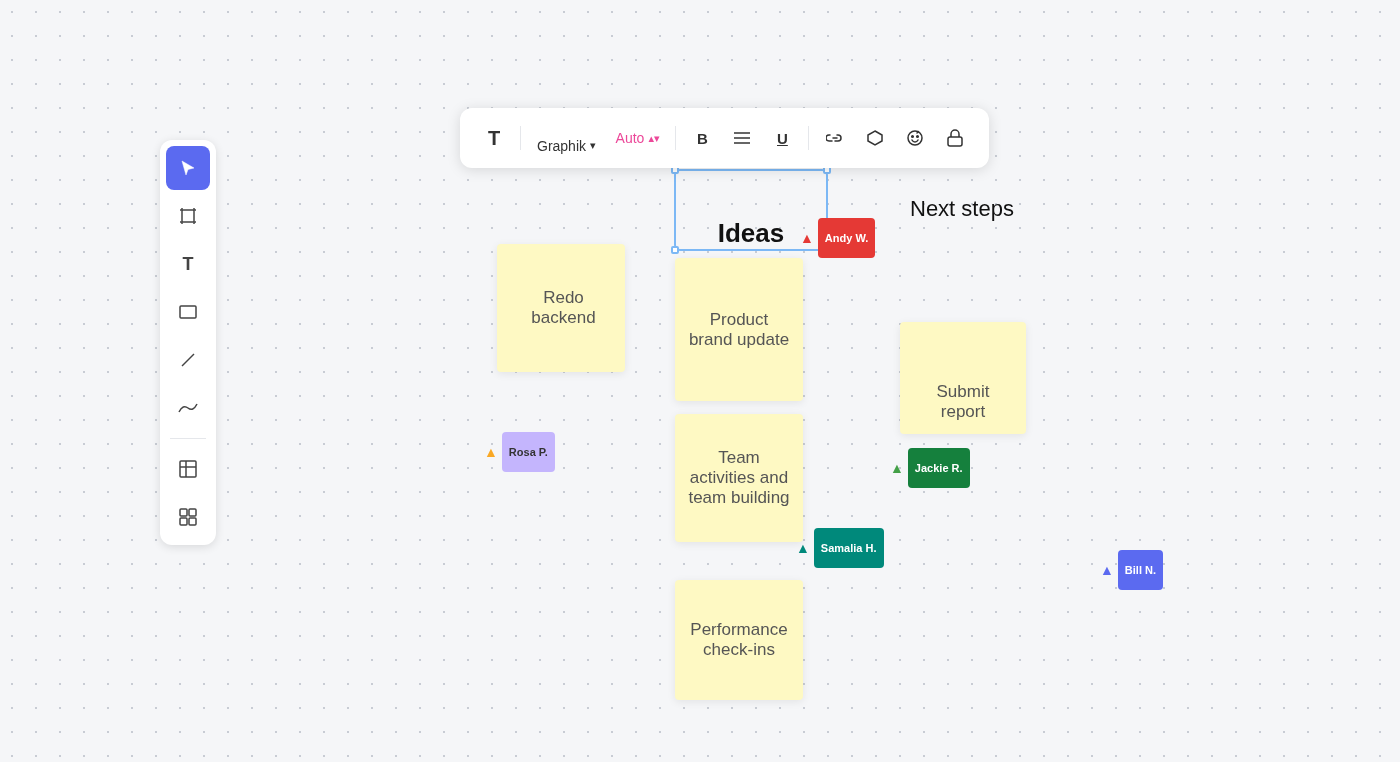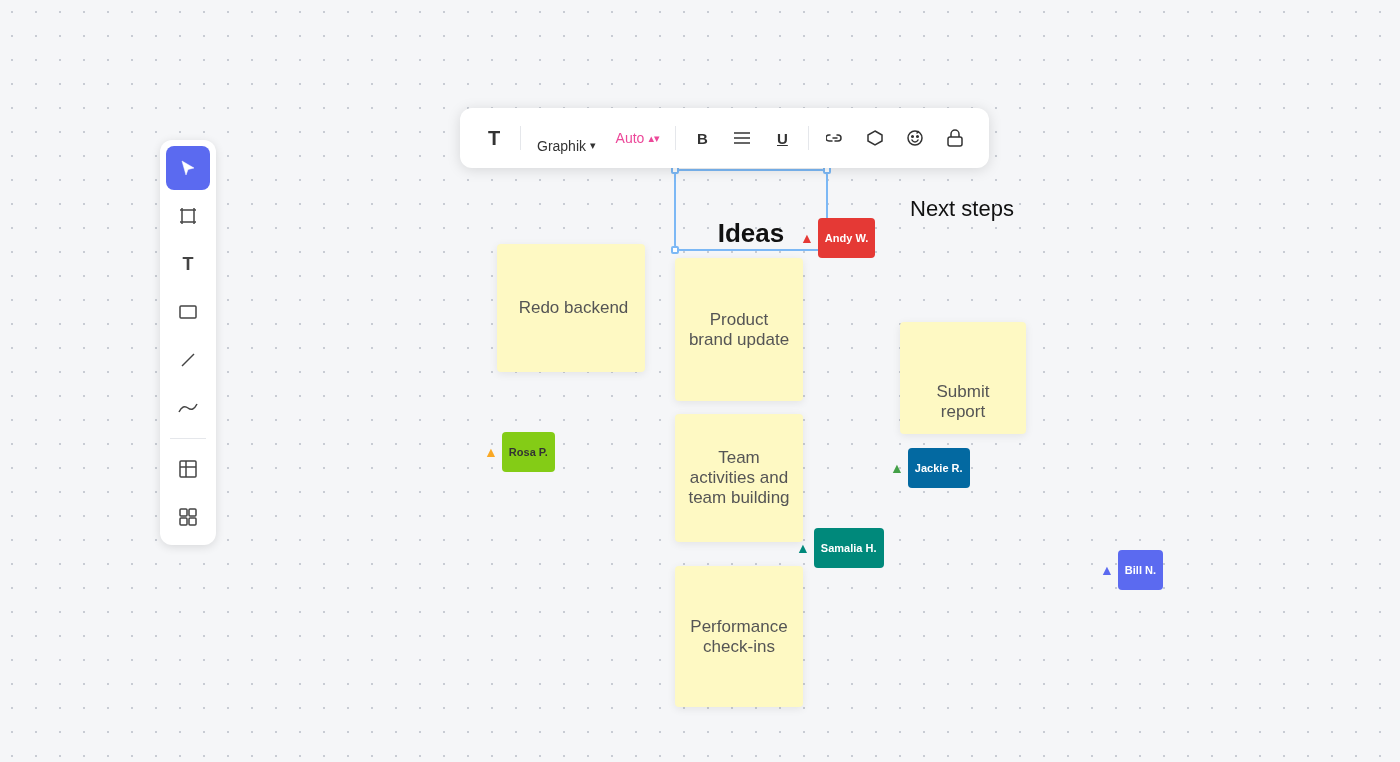--- a/index.html
+++ b/index.html
@@ -204,22 +204,22 @@
     .badge {
       padding: 14px 7px;
       border-radius: 4px;
       font-size: 11px;
       font-weight: 600;
       color: #fff;
       white-space: nowrap;
     }
 
     .badge-red { background: #e53935; }
-    .badge-yellow { background: #84cc16; color: #333; text-align: right; }
-    .badge-green { background: #0369a1; }
+    .badge-yellow { background: #c4b5fd; color: #333; text-align: right; }
+    .badge-green { background: #15803d; }
     .badge-teal { background: #00897b; }
     .badge-blue { background: #5b6af0; }
 
     
     .svg-overlay {
       position: absolute;
       inset: 0;
       z-index: 3;
       pointer-events: none;
     }
@@ -343,33 +343,33 @@
   <div class="ideas-box">
     <div class="handle tl"></div>
     <div class="handle tr"></div>
     <div class="handle bl"></div>
     <div class="handle br"></div>
     <span class="ideas-text">Ideas</span>
   </div>
 
   <div class="next-steps">Next steps</div>
 
-  <div class="sticky" style="top:244px;left:497px;width:148px;height:128px;padding-left:17px;">
+  <div class="sticky" style="top:244px;left:497px;width:128px;height:128px;padding-left:17px;">
     <span>Redo backend</span>
   </div>
 
   <div class="sticky" style="top:414px;left:675px;width:128px;height:128px;">
     <span>Team activities and team building</span>
   </div>
 
   <div class="sticky" style="top:258px;left:675px;width:128px;height:143px;">
     <span>Product brand update</span>
   </div>
 
-  <div class="sticky" style="top:566px;left:675px;width:128px;height:141px;">
+  <div class="sticky" style="top:580px;left:675px;width:128px;height:120px;">
     <span>Performance check-ins</span>
   </div>
 
   <div class="sticky" style="top:322px;left:900px;width:126px;height:112px;align-items:flex-end;">
     <span>Submit report</span>
   </div>
 
   <div class="cursor-badge" style="top:218px;left:800px;">
     <span style="color:#e53935;font-size:14px;">▲</span>
     <span class="badge badge-red">Andy W.</span>

